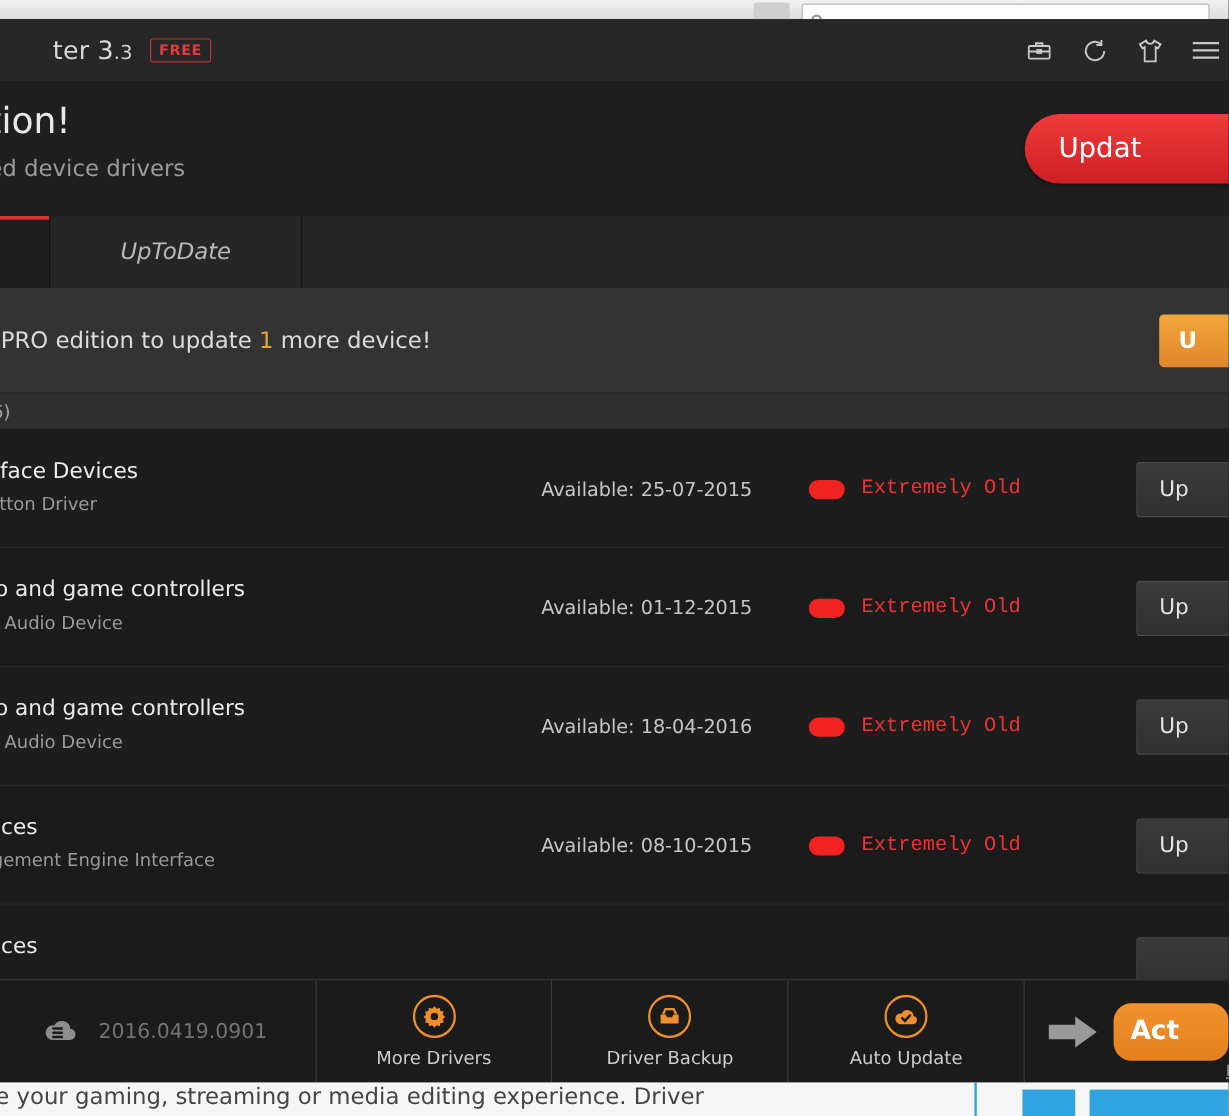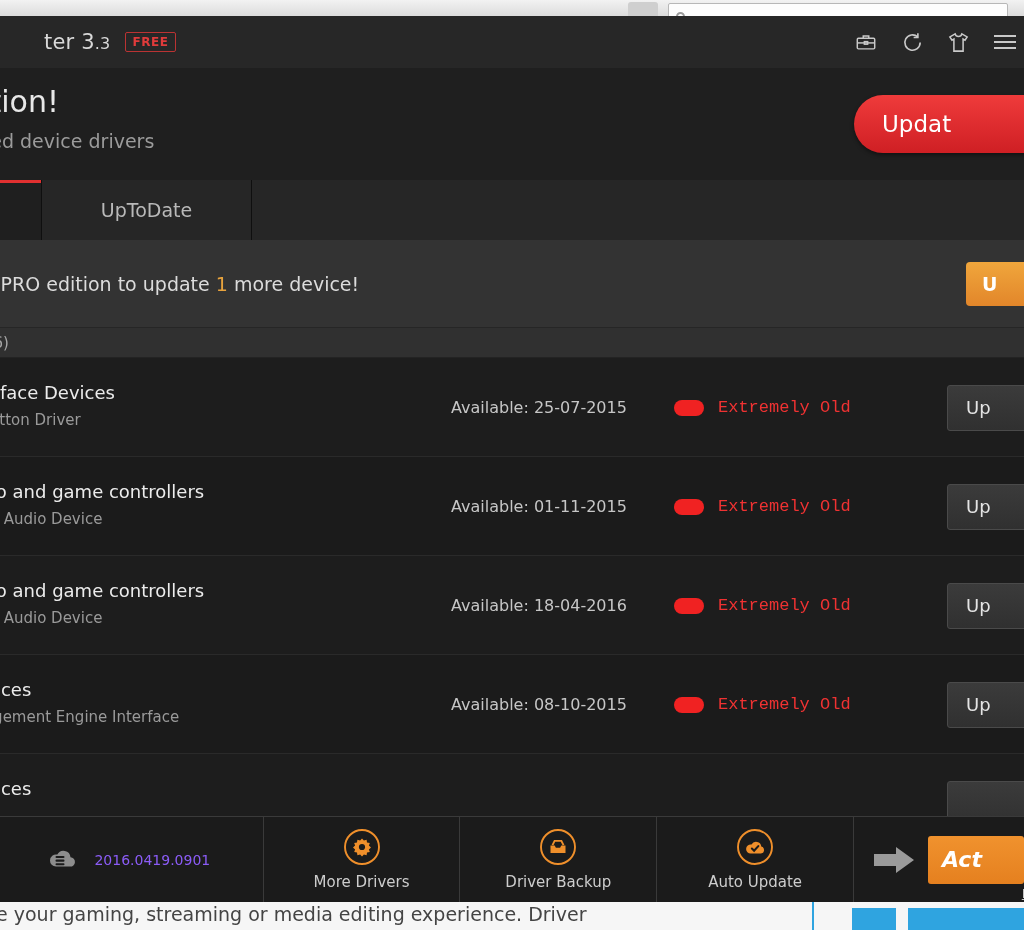--- a/index.html
+++ b/index.html
@@ -83,20 +83,21 @@
   
   .tabstrip {
     position:relative; height:60px; background:#1f1f1f;
     border-bottom:1px solid #2e2e2e; display:flex;
   }
   .tab {
     position:relative; height:60px; display:flex; align-items:center;
     justify-content:center; color:#b9b9b9; font-size:19px;
     border-right:1px solid #0f0f0f; cursor:pointer;
     background:#262626;
+    font-style:italic;
   }
   .tab.active {
     background:#1f1f1f; color:#e6e6e6;
   }
   .tab.active::before {
     content:""; position:absolute; left:0; right:0; top:0; height:3px;
     background:#e03030;
   }
   .tab-outdated { width:42px; padding:0; }
   .tab-uptodate { width:210px; }
@@ -170,35 +171,35 @@
     background:#1b1b1b; border-top:1px solid #3a3a3a;
     display:flex; align-items:stretch;
   }
   .bb-cell {
     display:flex; flex-direction:column; align-items:center;
     justify-content:center; border-right:1px solid #3a3a3a; cursor:pointer;
   }
   .bb-db   { width:276px; flex-direction:row; gap:16px; cursor:default; }
   .bb-tool { width:206px; }
   .db-ico  { width:34px; height:30px; color:#8d8d8d; margin-left:-8px; }
-  .db-ver  { color:#8b5cf6; font-size:14px; }
+  .db-ver  { color:#737373; font-size:17px; }
   .bb-ico  { width:38px; height:38px; color:#ef8f2b; margin-bottom:7px; }
   .bb-lbl  { color:#cdcdcd; font-size:15px; }
   .bb-act  {
     flex:1; border-right:none; flex-direction:row; justify-content:flex-start;
     gap:10px; padding-left:18px; cursor:default;
   }
   .arrow-ico { width:46px; height:34px; color:#9a9a9a; }
   .activate-wrap { position:relative; }
   .activate-btn {
-    width:96px; height:48px; border:none; border-radius:3px;
+    width:96px; height:48px; border:none; border-radius:15px;
     background:linear-gradient(#f0922e,#e5801f);
     color:#fff; font-size:22px; font-weight:bold;
     font-family:"DejaVu Sans", sans-serif; cursor:pointer;
-    text-align:left; padding-left:14px;font-style:italic;
+    text-align:left; padding-left:14px;
   }
   .enter-key {
     position:absolute; right:-6px; top:50px;
     color:#c8c8c8; font-size:13px; text-decoration:underline;
     cursor:pointer; white-space:nowrap;
   }
 
   
   .page-strip {
     position:absolute; left:0; bottom:0; width:1024px; height:28px;
@@ -303,21 +304,21 @@
           <button class="upd-btn">Up</button>
         </div>
       </div>
 
       <div class="row">
         <div class="row-names">
           <div class="dev-name">und, video and game controllers</div>
           <div class="drv-name">h Definition Audio Device</div>
         </div>
         <div class="row-date">
-          <a>Available: 01-11-2015</a>
+          <a>Available: 01-12-2015</a>
         </div>
         <div class="row-status">
           <span class="pill"></span>
           <span class="status-text">Extremely Old</span>
         </div>
         <div class="row-action">
           <button class="upd-btn">Up</button>
         </div>
       </div>
 

